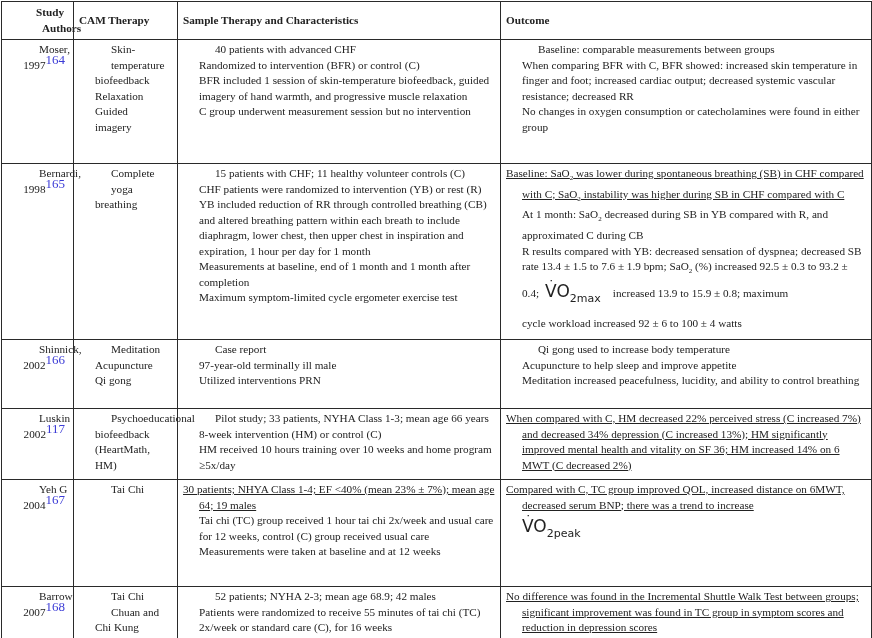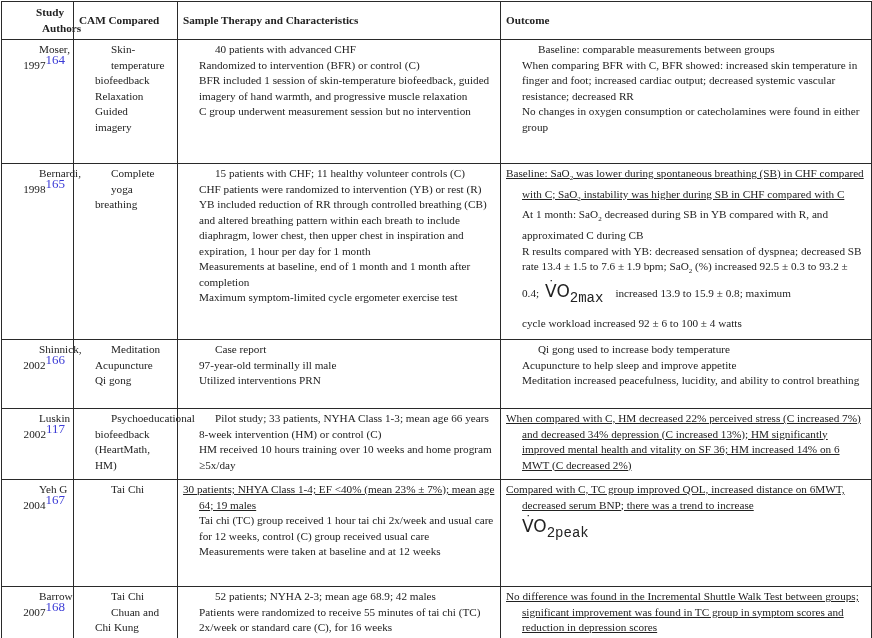--- a/index.html
+++ b/index.html
@@ -30,21 +30,21 @@
   col.c2 { width: 104px; }
   col.c3 { width: 323px; }
   col.c4 { width: 371px; }
   .line { display: block; margin-left: 32px; }
   .ind { padding-left: 16px; display: block; }
   .hang { display: block; padding-left: 16px; text-indent: -16px; text-decoration: underline; }
   .author .year { display: block; text-align: right; padding-right: 3px; }
   sup.ref { color: #3b3bd6; font-size: 13px; vertical-align: super; line-height: 0; }
   .vo2 { font-family: "DejaVu Sans", "Liberation Sans", sans-serif; font-size: 17px; display: inline-block; padding: 4px 12px 0 6px; position: relative; }
   .vo2 .dot { position: absolute; left: 9px; top: -3px; font-size: 13px; }
-  .vo2 sub { font-size: 14px; vertical-align: -5px; font-family: Liberation Mono, monospace; }
+  .vo2 sub { font-size: 11px; vertical-align: -5px; }
   .vo2-block { display: block; padding-left: 16px; padding-top: 2px; height: 30px; }
   .spacer { display: block; height: 10px; }
   tr.r-moser td { height: 117px; }
   tr.r-bernardi td { height: 169px; }
   tr.r-shinnick td { height: 62px; }
   tr.r-luskin td { height: 64px; }
   tr.r-yeh td { height: 100px; }
   tr.r-barrow td { height: 46px; }
 </style>
 </head>
@@ -56,21 +56,21 @@
       <col class="c2">
       <col class="c3">
       <col class="c4">
     </colgroup>
   <thead>
     <tr>
       <th class="c1">
         <span class="line">Study</span>
         <span class="line" style="padding-left:6px">Authors</span>
       </th>
-      <th>CAM Compared</th>
+      <th>CAM Therapy</th>
       <th>Sample Therapy and Characteristics</th>
       <th>Outcome</th>
     </tr>
   </thead>
   <tbody>
 
     <tr class="r-moser">
       <td class="author">
         <span class="line">Moser,</span>
         <span class="year"><span>1997</span><sup class="ref">164</sup></span>

